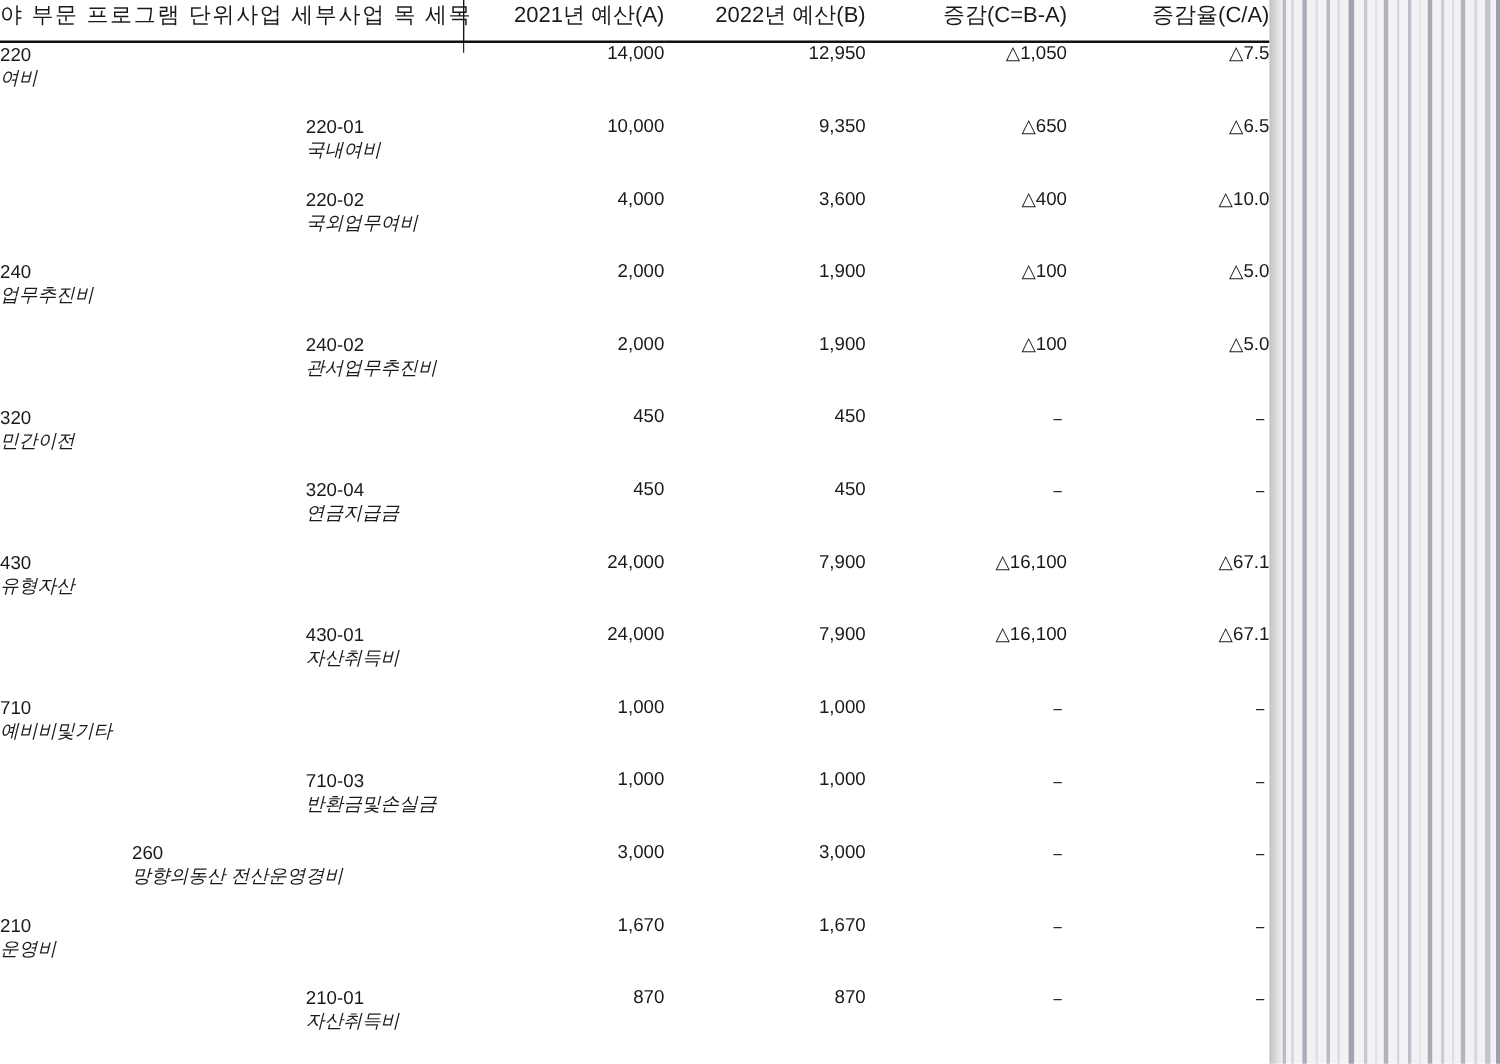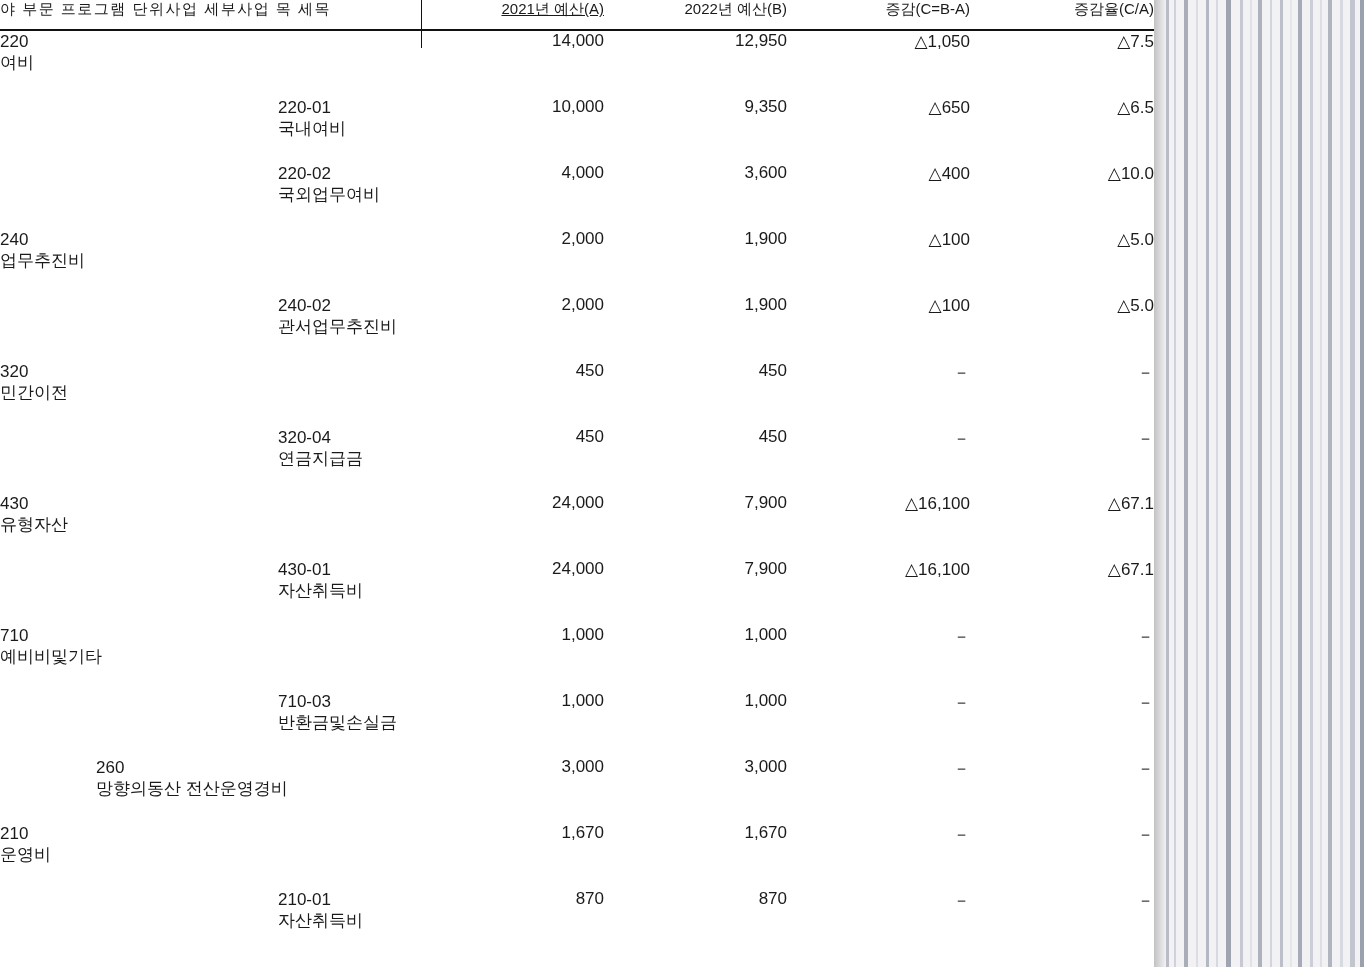--- a/index.html
+++ b/index.html
@@ -28,39 +28,38 @@
 
   table.budget {
     border-collapse: collapse;
     width: 1154px;
     table-layout: fixed;
     font-size: 17px;
   }
 
   table.budget thead th {
     font-weight: normal;
-    font-size: 15px;
+    font-size: 20px;
     padding: 0 0 10px 0;
     vertical-align: bottom;
     border-bottom: 2px solid #111111;
     white-space: nowrap;
   }
 
   th.head-labels {
     text-align: left;
     letter-spacing: 1.5px;
     padding-left: 0;
   }
   th.head-num {
     text-align: right;
     padding-right: 14px;
   }
   th.sep-left {
     border-left: 1px solid #111111;
-    text-decoration: underline;
   }
 
   table.budget td {
     padding: 0;
     vertical-align: top;
     border: none;
   }
 
   td.label-cell {
     position: relative;
@@ -77,25 +76,26 @@
     border-left: 1px solid #ffffff;
   }
 
   .code {
     display: block;
     line-height: 1.25;
   }
   .name {
     display: block;
     line-height: 1.25;
+    font-style: italic;
   }
 
   
   .lvl-program { }
-  .lvl-unit    { padding-left: 96px; }
+  .lvl-unit    { padding-left: 120px; }
   .lvl-detail  { padding-left: 278px; }
 
   
   #vrule {
     position: absolute;
     left: 421px;
     top: 0;
     width: 1px;
     height: 48px;
     background: #111111;

